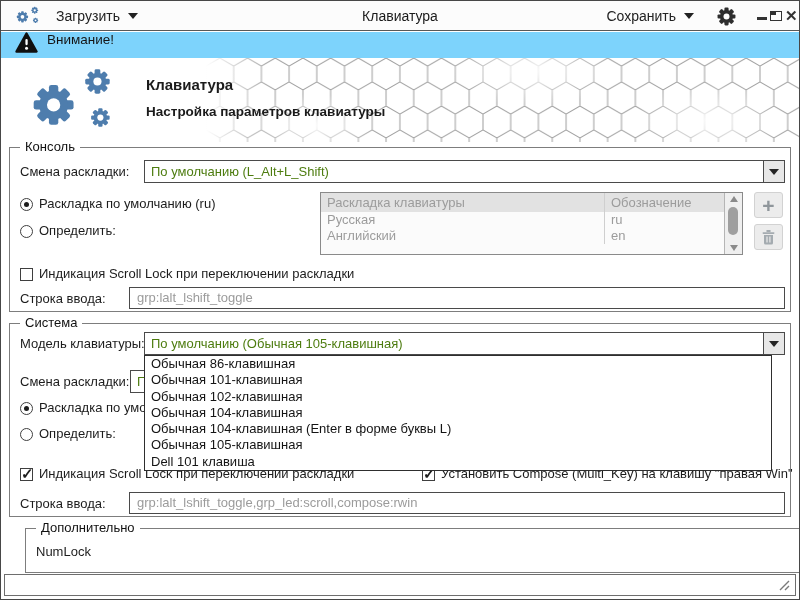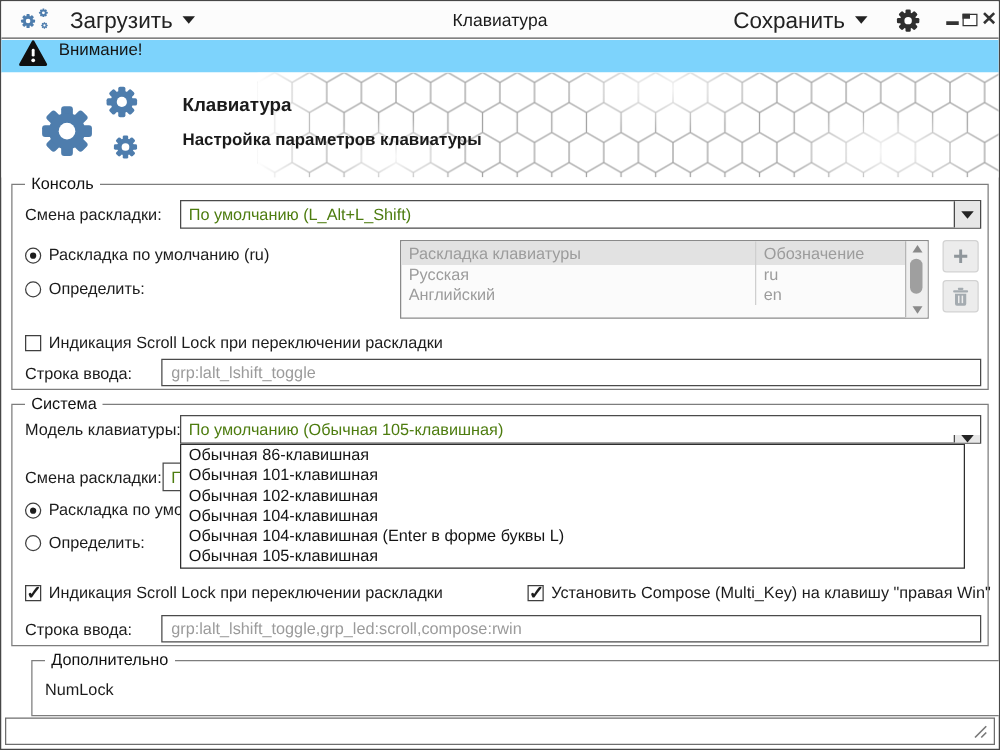--- a/index.html
+++ b/index.html
@@ -7,21 +7,21 @@
   body { font-family: "Liberation Sans", sans-serif; color:#1c1c1c; }
 
   .window { position:relative; width:800px; height:600px; background:#fff;
             border:1px solid #474747; overflow:hidden; }
 
   
   .titlebar { position:absolute; left:0; top:0; right:0; height:30px;
               background:#fcfcfc; border-bottom:1px solid #585858; }
   .tb-logo { position:absolute; left:13px; top:4px; }
   .menu-btn { position:absolute; top:0; height:30px; display:flex; align-items:center;
-              gap:8px; font-size:18px; color:#222; cursor:default; }
+              gap:8px; font-size:14px; color:#222; cursor:default; }
   .menu-load { left:55px; }
   .menu-save { right:105px; }
   .tri-down { width:0; height:0; border-left:5px solid transparent;
               border-right:5px solid transparent; border-top:6px solid #222; display:inline-block; }
   .tb-gear { position:absolute; right:63px; top:6px; }
   .winctl { position:absolute; top:0; height:30px; display:flex; align-items:center; }
   .ctl-min { right:30px; width:12px; } .ctl-min i { display:block; width:10px; height:3px; background:#333; margin-top:4px; }
   .ctl-max { right:16px; width:13px; }
   .ctl-max i { display:block; position:relative; width:12px; height:10px; border:1px solid #333; background:#fff; }
   .ctl-max i::before { content:""; position:absolute; left:-1px; top:-1px; width:6px; height:4px; background:#333; }
@@ -269,21 +269,21 @@
     </div>
 
     <span class="lbl" style="left:10px; top:143px;">Строка ввода:</span>
     <div class="txt" style="left:119px; top:139px; right:5px;">grp:lalt_lshift_toggle</div>
   </div>
 
   <div class="fset fs-system">
     <span class="legend">Система</span>
 
     <span class="lbl" style="left:10px; top:12px;">Модель клавиатуры:</span>
-    <div class="combo" style="left:134px; top:8px; right:5px;align-items:flex-end;">
+    <div class="combo" style="left:134px; top:8px; right:5px;">
       <span class="combo-value">По умолчанию (Обычная 105-клавишная)</span>
       <span class="combo-btn">
           <i class="tri"></i>
         </span>
     </div>
 
     <span class="lbl" style="left:10px; top:50px;">Смена раскладки:</span>
     <div class="combo" style="left:120px; top:46px; width:640px;">
       <span class="combo-value">По умолчанию (L_Alt+L_Shift)</span>
       <span class="combo-btn">
@@ -299,20 +299,21 @@
       <span>Определить:</span>
     </div>
 
     <div class="ddlist">
       <div class="dditem">Обычная 86-клавишная</div>
       <div class="dditem">Обычная 101-клавишная</div>
       <div class="dditem">Обычная 102-клавишная</div>
       <div class="dditem">Обычная 104-клавишная</div>
       <div class="dditem">Обычная 104-клавишная (Enter в форме буквы L)</div>
       <div class="dditem">Обычная 105-клавишная</div>
+      <div class="dditem">Dell 101 клавиша</div>
     </div>
 
     <div class="check-row" style="left:10px; top:142px;">
       <span class="cb on"></span>
       <span>Индикация Scroll Lock при переключении раскладки</span>
     </div>
     <div class="check-row" style="left:412px; top:142px;">
       <span class="cb on"></span>
       <span>Установить Compose (Multi_Key) на клавишу "правая Win"</span>
     </div>

